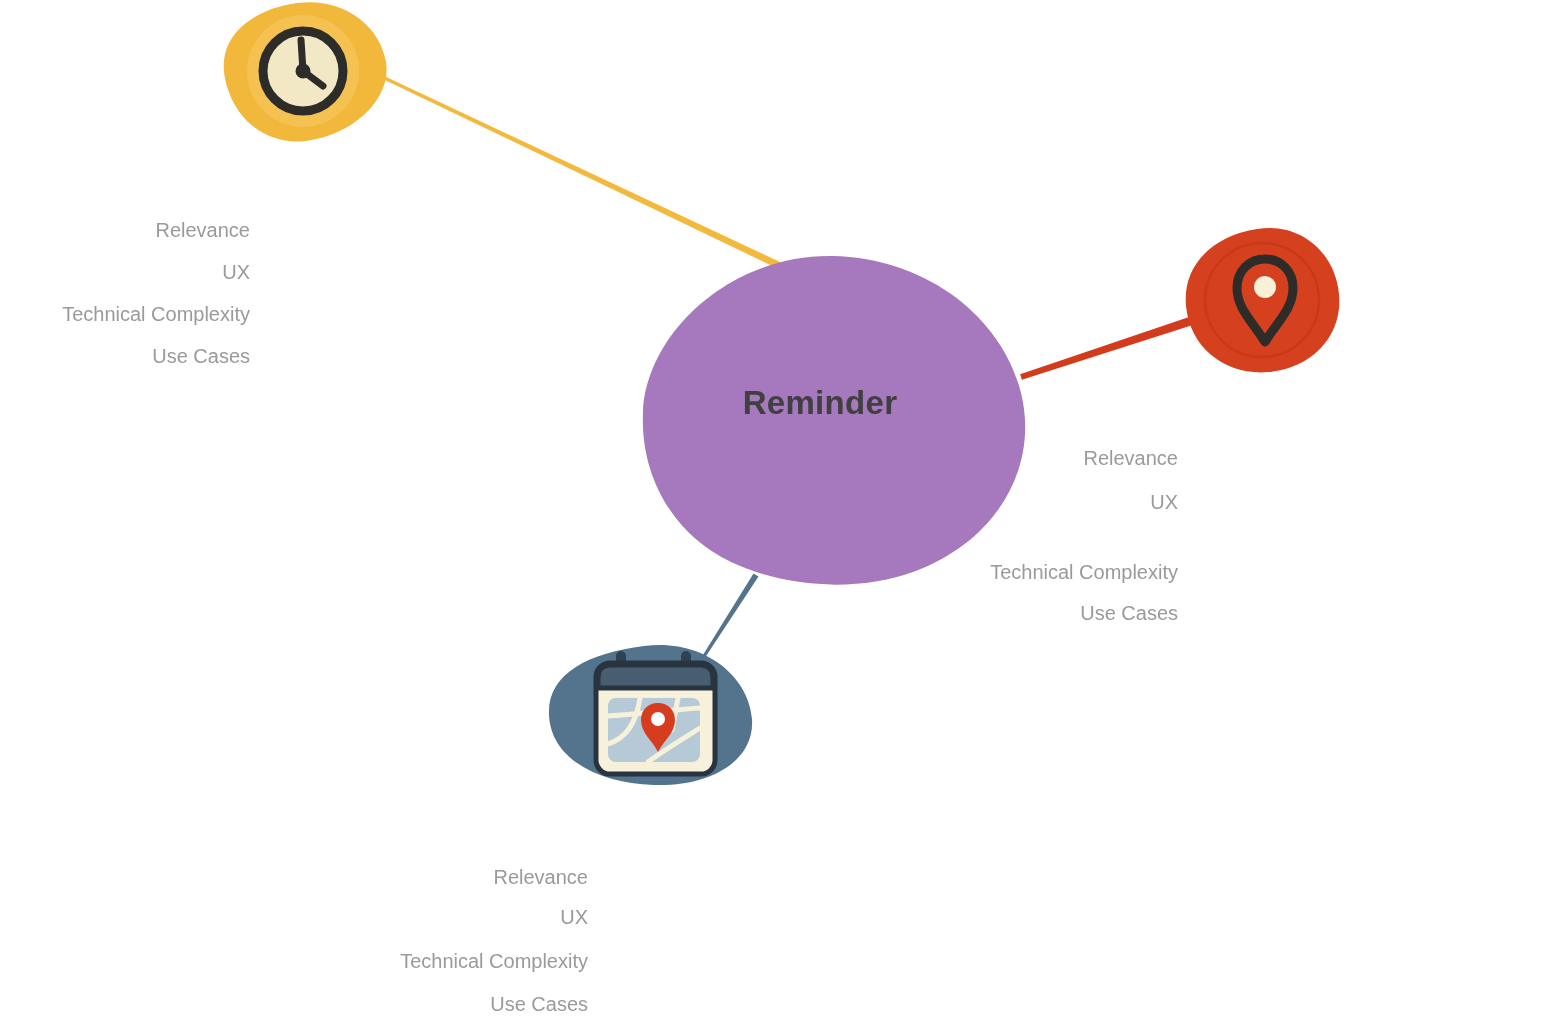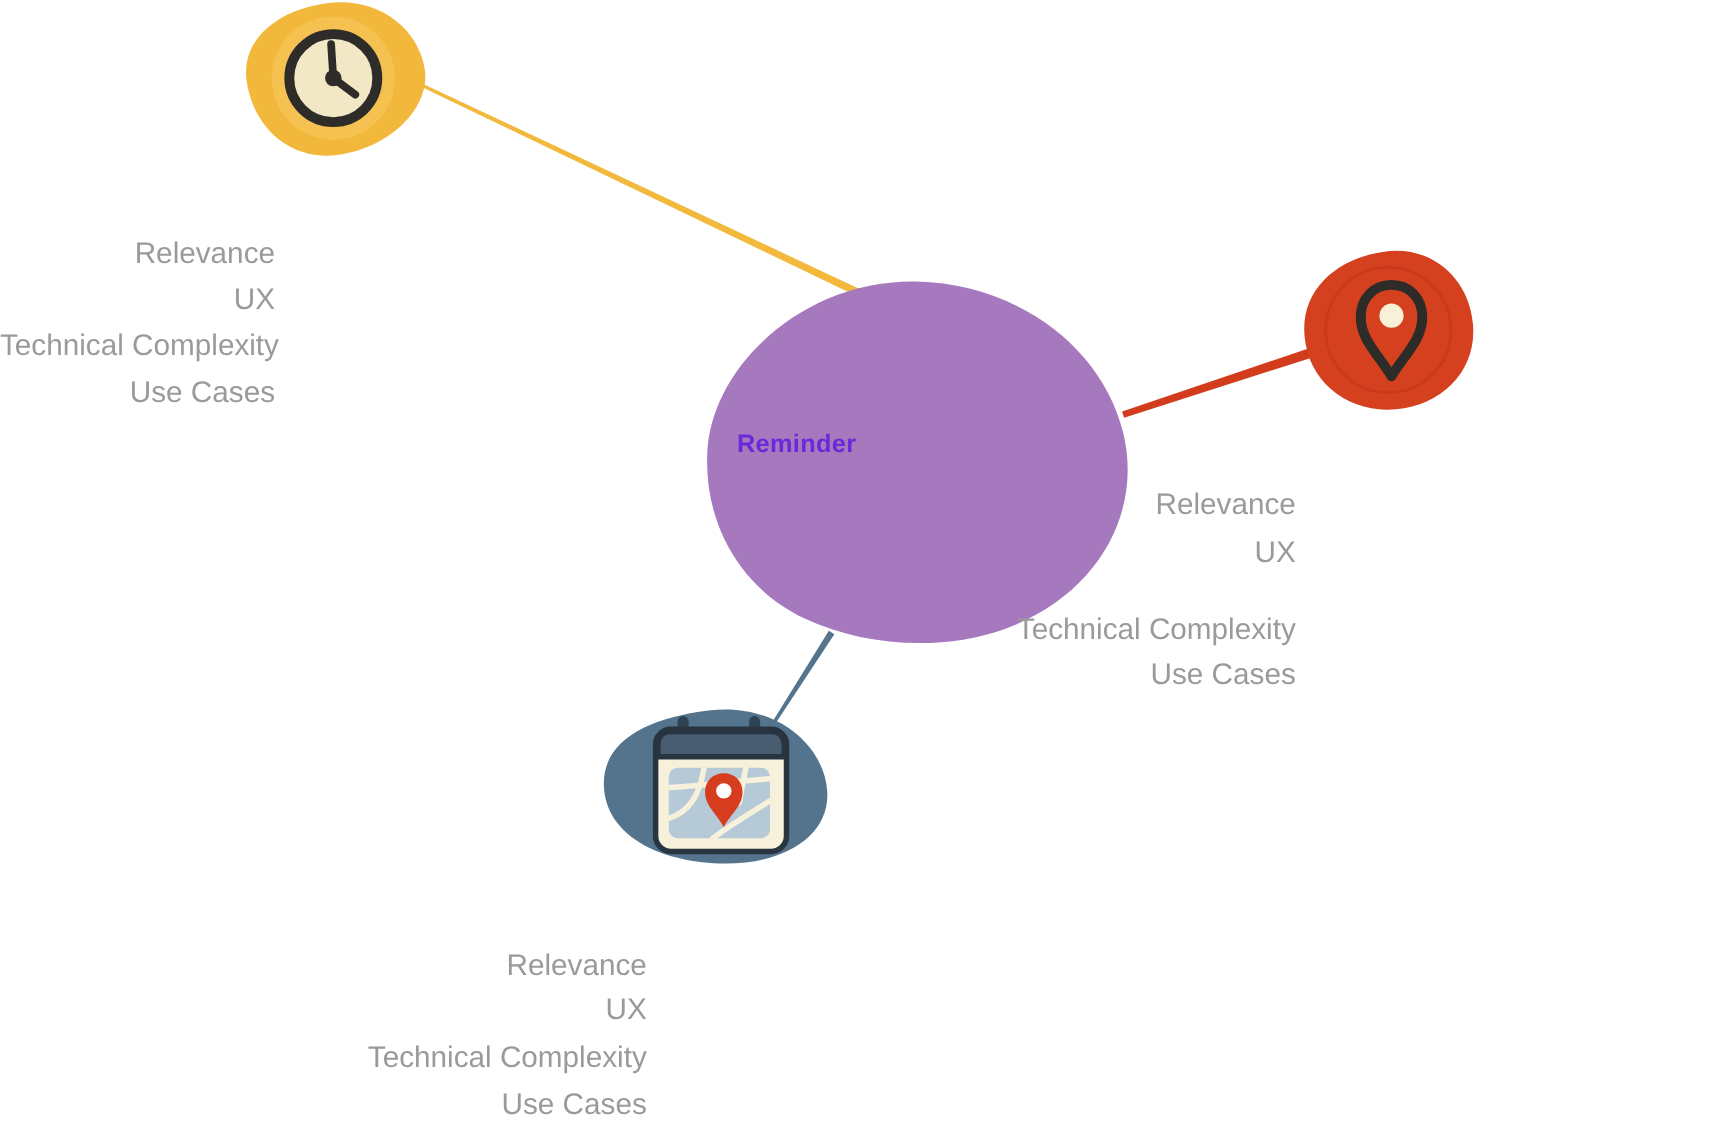--- a/index.html
+++ b/index.html
@@ -2,26 +2,26 @@
 <html><head>
 <meta charset="utf-8">
 <style>
   html,body { margin:0; padding:0; background:#ffffff; }
   .canvas {
     position:relative; width:1556px; height:1021px; background:#ffffff;
     font-family:"Liberation Sans", sans-serif; overflow:hidden;
   }
   .scene { position:absolute; left:0; top:0; width:1556px; height:1021px; }
   .sublabel {
-    position:absolute; color:#9a9a9a; font-size:27px; line-height:25px;
+    position:absolute; color:#9a9a9a; font-size:20px; line-height:25px;
     text-align:right; white-space:nowrap;
   }
   .center-label {
-    position:absolute; left:670px; top:381px; width:300px; 
-    color:#6d28d9; font-weight:bold; font-size:23px; line-height:44px;
+    position:absolute; left:670px; top:381px; width:300px; text-align:center;
+    color:#404040; font-weight:bold; font-size:33px; line-height:44px;
     letter-spacing:0.3px;
   }
   .nofill { fill:none; }
   .outline-dark { stroke:#2d2c29; }
   .outline-cal { stroke:#283440; }
   .round { stroke-linecap:round; stroke-linejoin:round; }
 </style>
 </head>
 <body>
 

